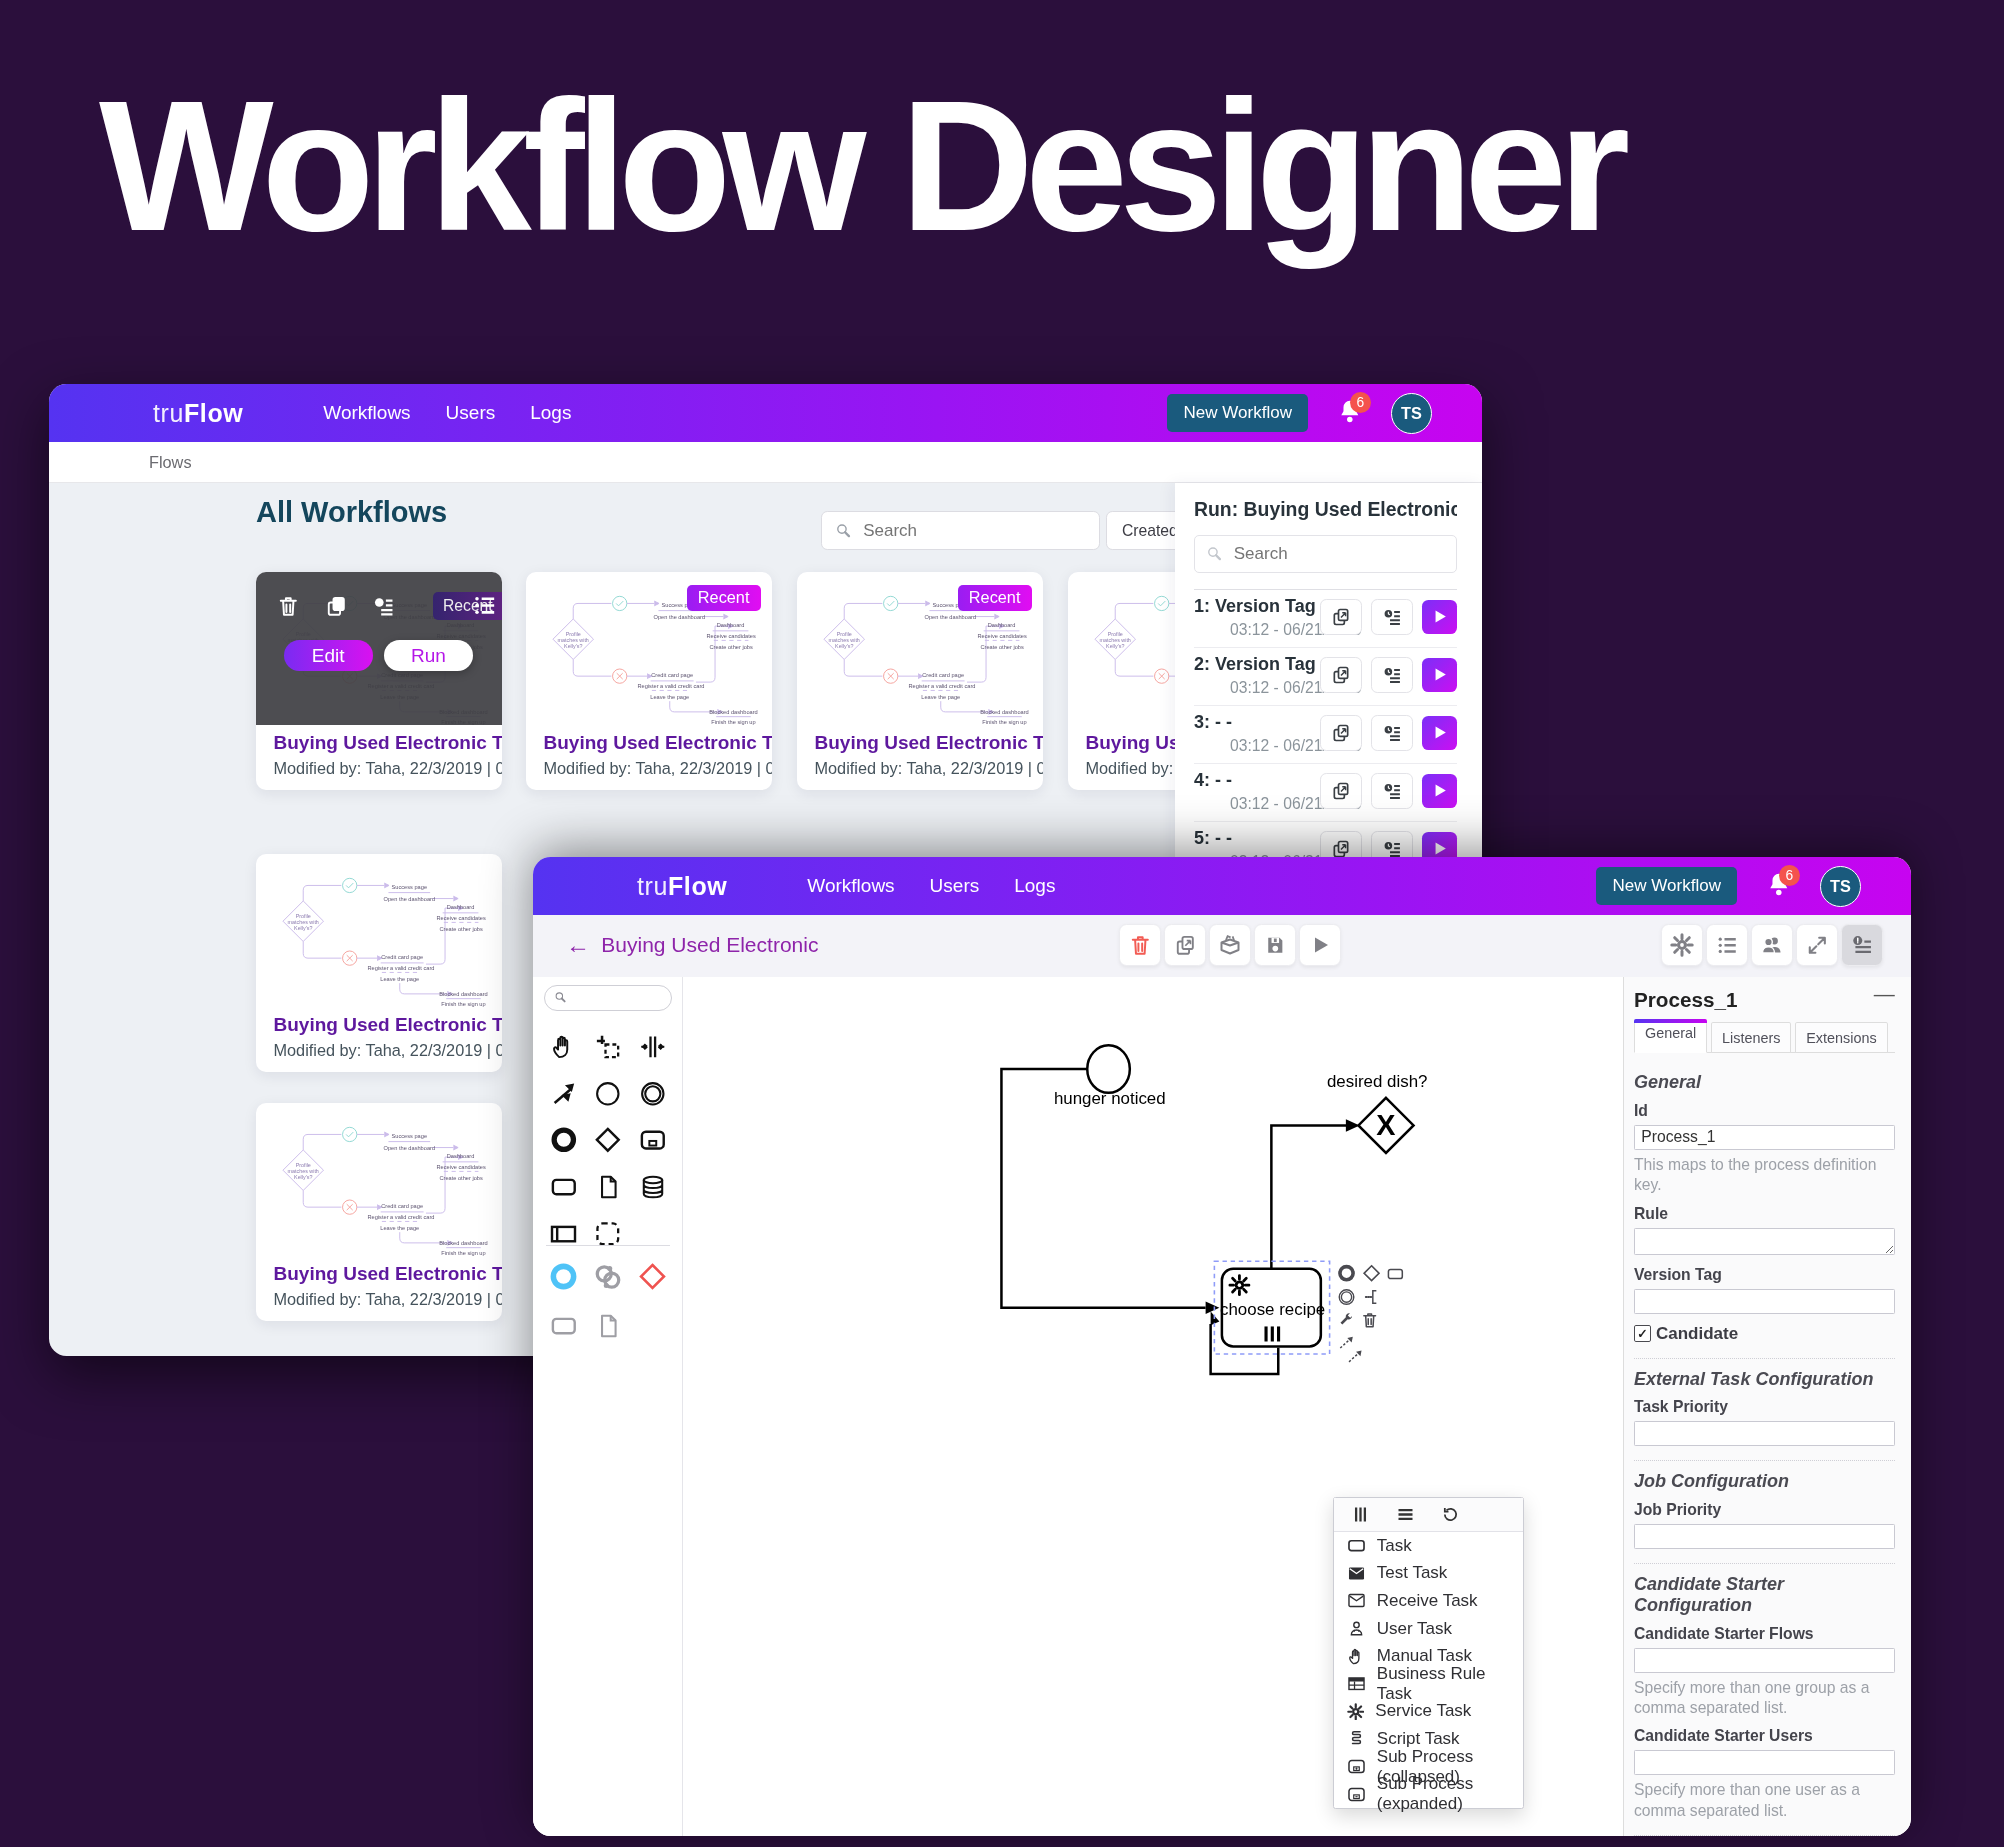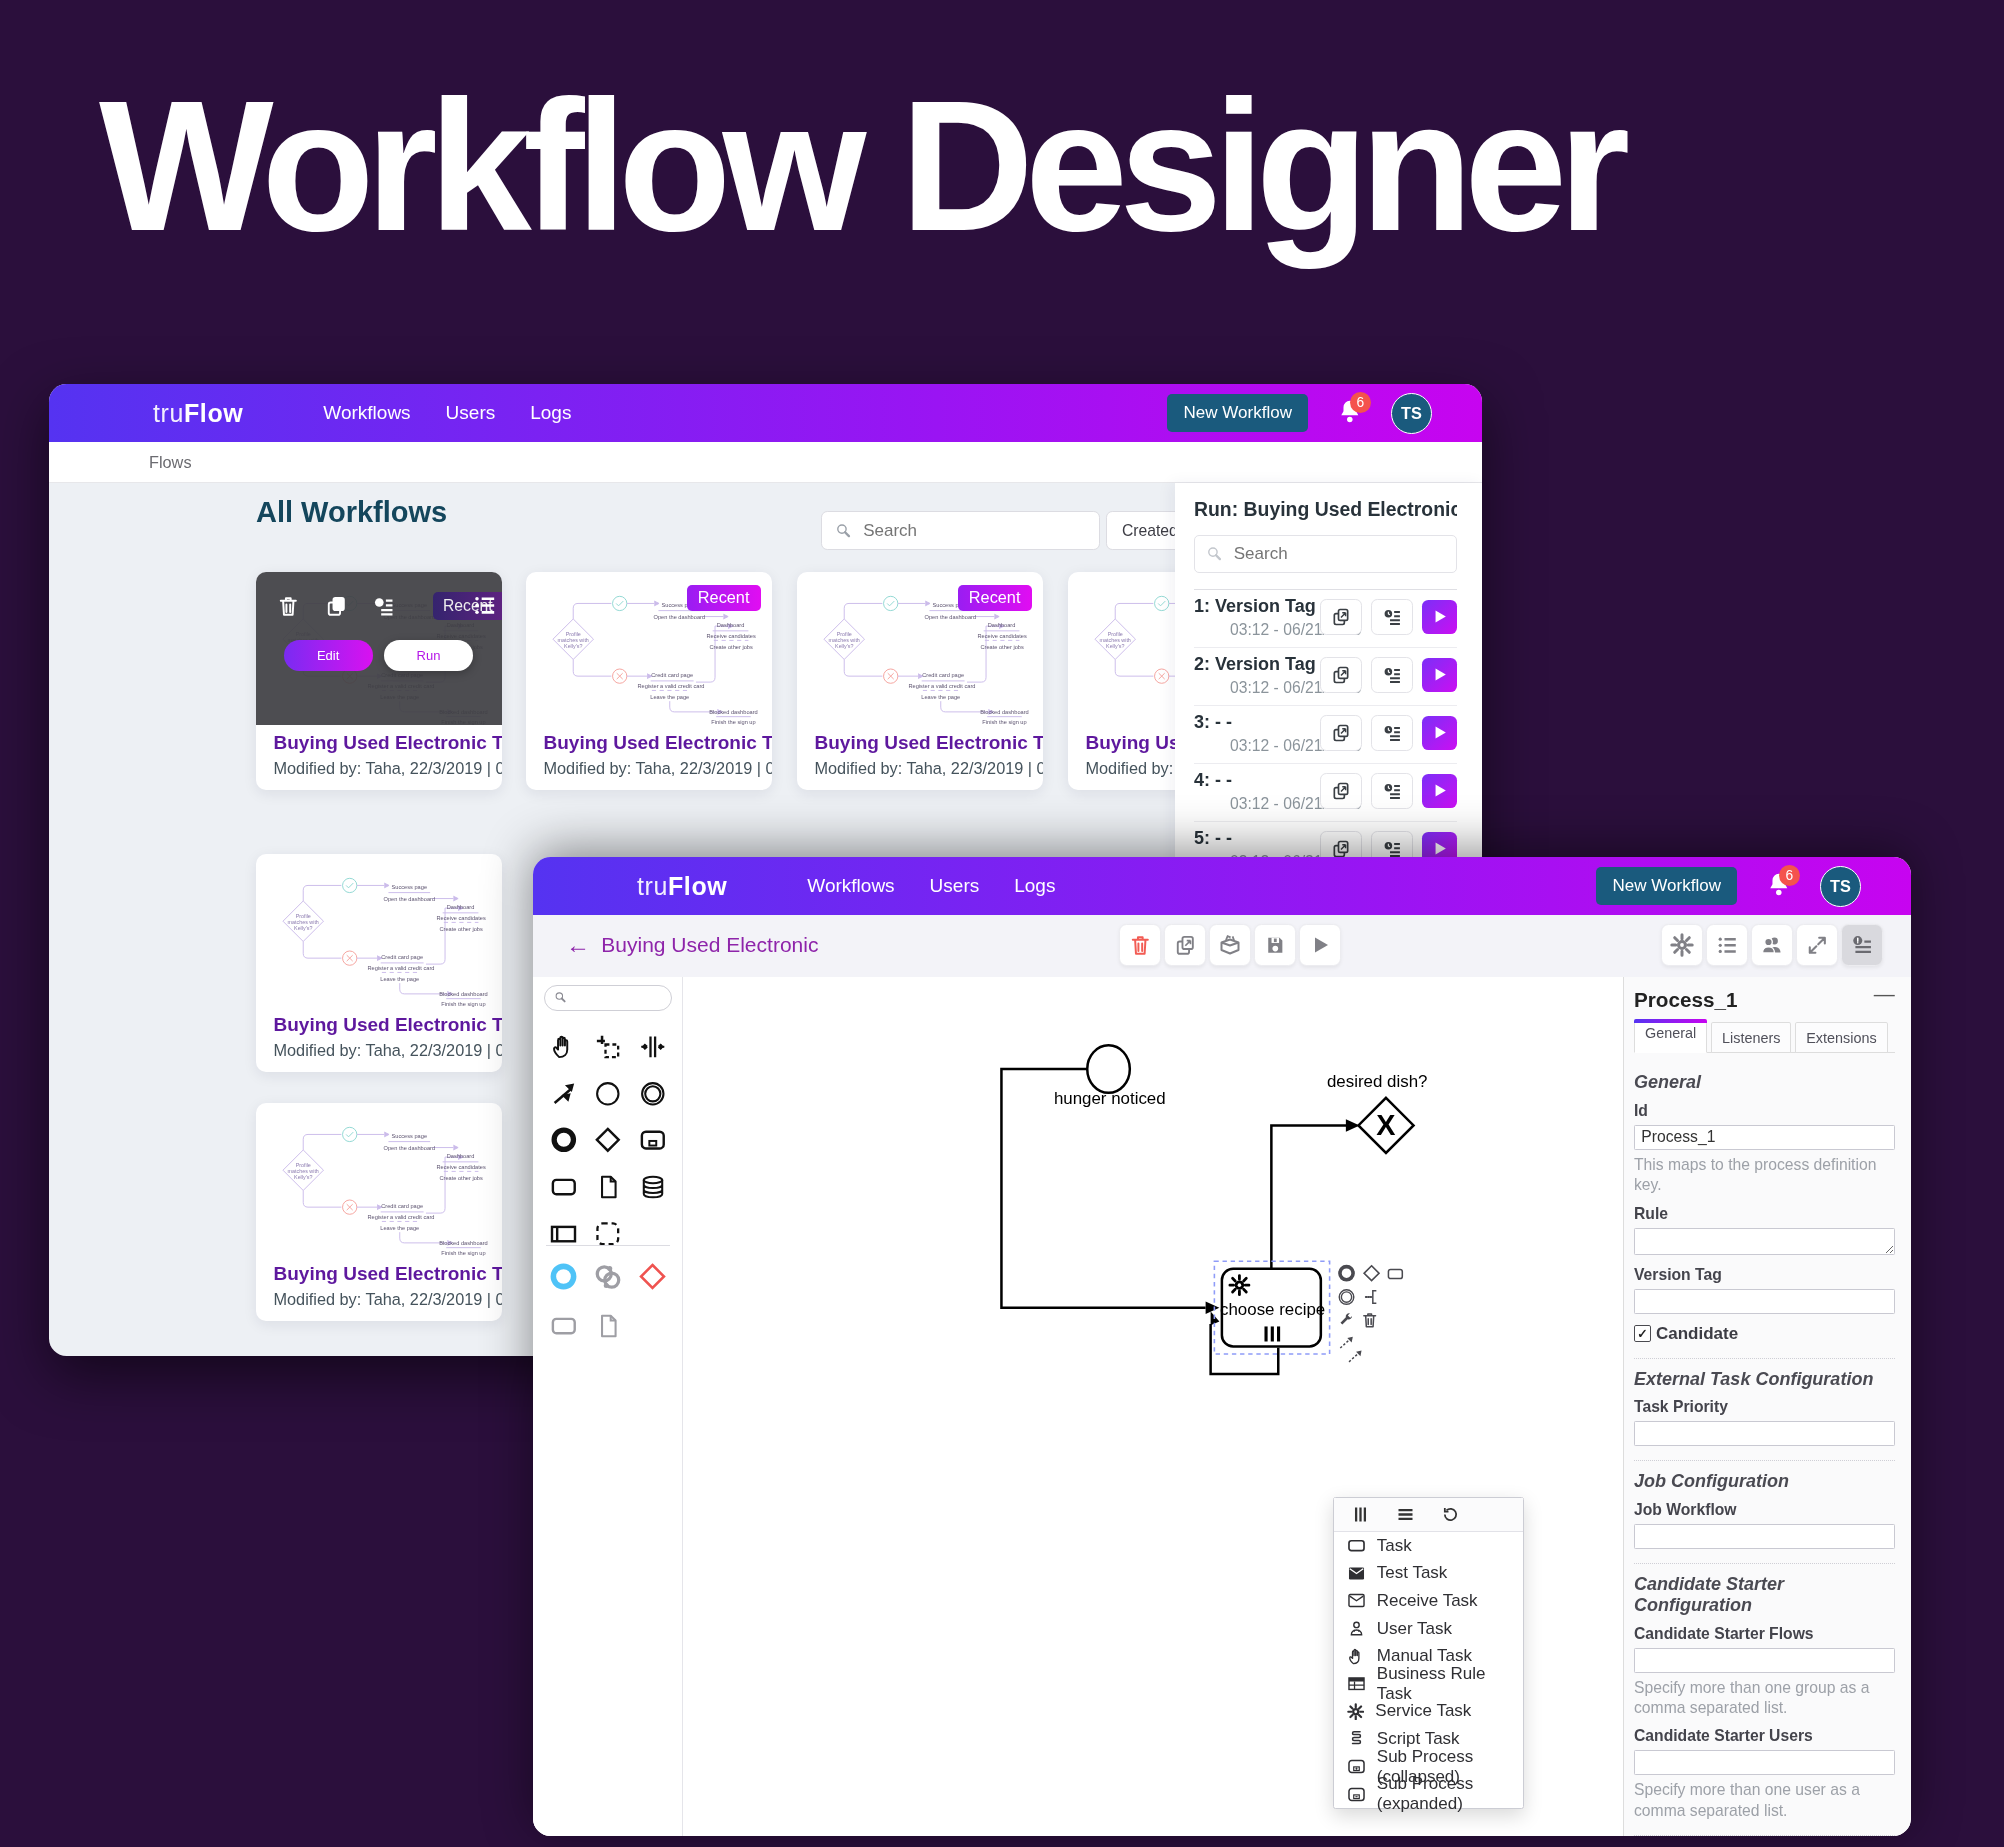--- a/index.html
+++ b/index.html
@@ -71,21 +71,21 @@
     background:linear-gradient(90deg,#9a1df2,#e10df2);
   }
   .card-hover-overlay{position:absolute;left:0;top:0;width:246px;height:153px;background:rgba(62,62,66,.92);}
   .hover-icons{position:absolute;left:21px;top:22.6px;display:flex;gap:25px;color:#fff;}
   .hover-badge{
     position:absolute;right:0px;top:20px;width:69px;height:27.6px;border-radius:5px 0 0 5px;color:#eee;font-size:15.7px;
     background:linear-gradient(90deg,#35246e,#5d2280);display:flex;align-items:center;padding-left:10px;overflow:hidden;box-sizing:border-box;
   }
   .hover-list-icon{position:absolute;right:3.8px;top:21px;color:#fff;}
   .pill{
-    position:absolute;height:31px;border-radius:15.7px;font-size:13px;display:flex;align-items:center;justify-content:center;
+    position:absolute;height:31px;border-radius:15.7px;font-size:19px;display:flex;align-items:center;justify-content:center;
     border:none;font-family:inherit;
   }
   .pill-edit{left:27.6px;top:68px;width:89px;background:linear-gradient(90deg,var(--accent_from,#7a2bf2),var(--accent_to,#d911f0));color:#fff;}
   .pill-run{left:128px;top:68px;width:89px;background:#fff;color:#b517e8;box-shadow:0 2.5px 8.8px rgba(0,0,0,.25);}
   
   .run-panel{
     position:absolute;left:1126px;top:99px;width:307px;bottom:0;background:#fff;border-radius:0 0 17.5px 0;
     box-shadow:-3.8px 0 15px rgba(40,40,80,.06);box-sizing:border-box;padding:15px 25px 0 19px;
   }
   .run-title{font-size:19.4px;font-weight:700;color:#28323a;white-space:nowrap;overflow:hidden;}
@@ -1177,21 +1177,21 @@
         <div class="chk-row">
           <span class="chk">✓</span>
           <span class="chk-label">Candidate</span>
         </div>
         <div class="dotted"></div>
         <div class="sec-head">External Task Configuration</div>
         <div class="fld-label">Task Priority</div>
         <input class="fld-input" style="">
         <div class="dotted"></div>
         <div class="sec-head">Job Configuration</div>
-        <div class="fld-label">Job Workflow</div>
+        <div class="fld-label">Job Priority</div>
         <input class="fld-input" style="">
         <div class="dotted"></div>
         <div class="sec-head">Candidate Starter Configuration</div>
         <div class="fld-label">Candidate Starter Flows</div>
         <input class="fld-input" style="">
         <div class="fld-help">Specify more than one group as a comma separated list.</div>
         <div class="fld-label">Candidate Starter Users</div>
         <input class="fld-input" style="">
         <div class="fld-help">Specify more than one user as a comma separated list.</div>
         <div class="dotted"></div>

